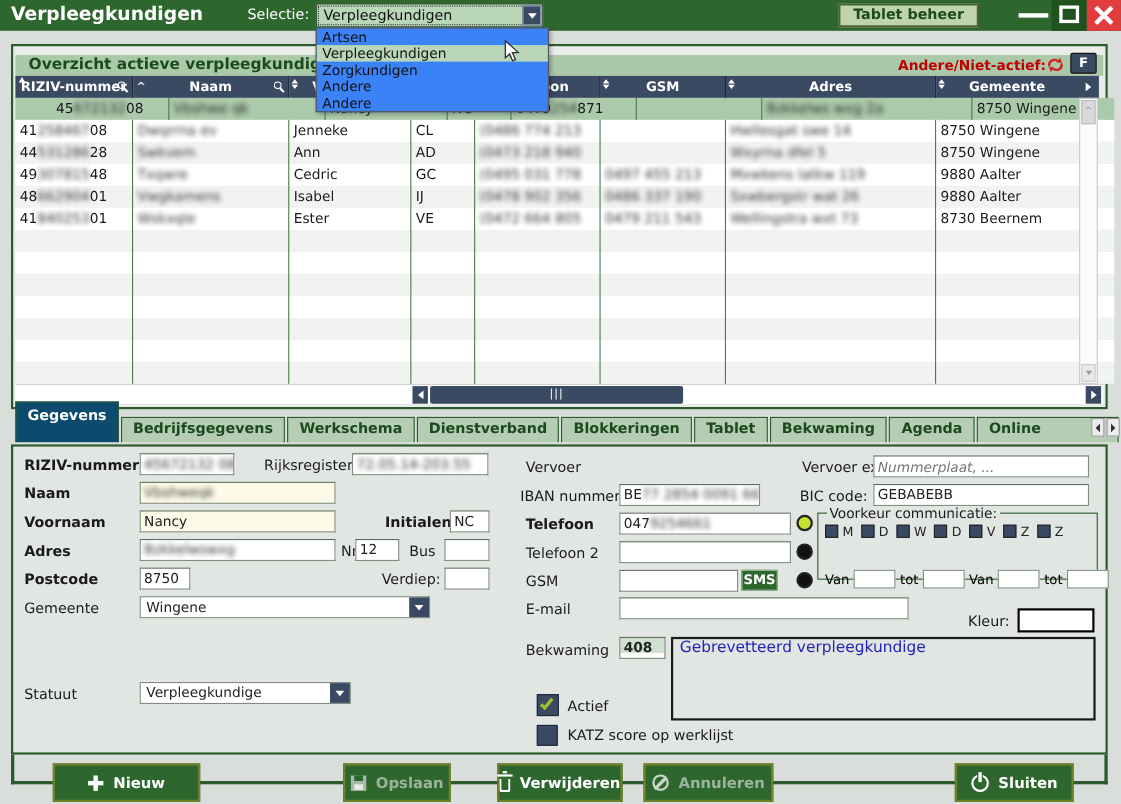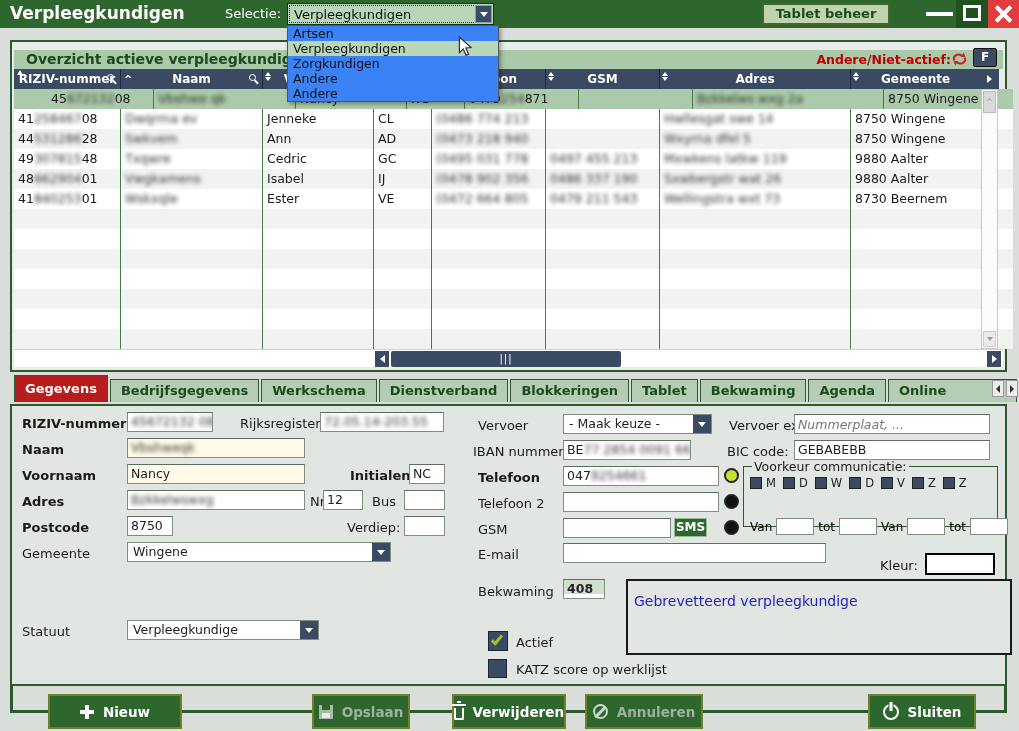--- a/index.html
+++ b/index.html
@@ -64,21 +64,21 @@
   .harrow { position:absolute; top:1px; width:14px; height:16px; background:#3a4a63; display:flex; align-items:center; justify-content:center; }
   .harrow .l { width:0;height:0;border-top:4px solid transparent;border-bottom:4px solid transparent;border-right:5px solid #fff; }
   .harrow .r { width:0;height:0;border-top:4px solid transparent;border-bottom:4px solid transparent;border-left:5px solid #fff; }
   .hthumb { position:absolute; left:377px; top:1px; width:230px; height:16px; background:#3a4a63; border-radius:2px;
             color:#fff; font-size:10px; text-align:center; line-height:15px; letter-spacing:1px; }
 
   
   .tabs { position:absolute; left:14px; top:374px; height:28px; display:flex; align-items:flex-end; }
   .tab { height:23px; background:#b4cdb4; border:1px solid #2c5a2c; border-bottom:none; color:#1c4a1c;
          font-weight:bold; font-size:13px; padding:0 10px; line-height:22px; margin-right:2px; }
-  .tab.active { height:27px; background:#b91c1c; color:#fff; line-height:26px; }
+  .tab.active { height:37px; background:#0c4a6e; color:#fff; line-height:26px; }
   .tab-arrows { position:absolute; left:992px; top:380px; display:flex; gap:2px; }
   .tab-arrows .bx { width:12px; height:17px; background:#ececec; border:1px solid #9a9a9a; display:flex; align-items:center; justify-content:center; }
   .tab-arrows .tl { width:0;height:0;border-top:4px solid transparent;border-bottom:4px solid transparent;border-right:4px solid #333; }
   .tab-arrows .tr2 { width:0;height:0;border-top:4px solid transparent;border-bottom:4px solid transparent;border-left:4px solid #333; }
 
   
   .form { position:absolute; left:10px; top:404px; width:997px; height:282px; border:2px solid #2c5a2c; background:#e2e6e2; }
   .lab { position:absolute; font-size:13px; color:#1a1a1a; white-space:nowrap; }
   .lab.b { font-weight:bold; }
   .inp { position:absolute; height:20px; background:#fff; border:1px solid #808e80; border-top-color:#5f6d5f;
@@ -94,21 +94,21 @@
             font-weight:bold; font-size:12px; text-align:center; line-height:17px; }
   fieldset.voorkeur { position:absolute; left:731px; top:53px; width:255px; height:68px; border:1px solid #2c5a2c; padding:0 6px; }
   fieldset.voorkeur legend { font-size:12.5px; color:#1a1a1a; padding:0 2px; margin-left:2px; }
   .days { display:flex; align-items:center; gap:4px; margin-top:2px; }
   .days .cb { width:12px; height:12px; background:#3a4a63; border:1px solid #222; }
   .days .dl { font-size:11.5px; color:#222; margin-right:3px; }
   .vantot { position:absolute; left:6px; top:44px; display:flex; align-items:center; gap:4px; font-size:12px; }
   .vt-inp { width:38px; height:17px; background:#fff; border:1px solid #808e80; }
   .bek-code { background:linear-gradient(#cfe0cf 78%, #ffffff 78%) !important; font-weight:bold; color:#222; }
   .bek-box { position:absolute; left:598px; top:173px; width:386px; height:76px; border:2px solid #1a1a1a; background:#e2e6e2;
-             color:#2323bb; font-size:14px; padding:12px 6px;margin-left:16px; }
+             color:#2323bb; font-size:14px; padding:0 6px; }
   .chk { position:absolute; width:20px; height:20px; background:#3a4a63; border:1px solid #1c2636; }
   .chk .mark { position:absolute; left:5px; top:1px; width:6px; height:12px; border-right:3px solid #a2c02e; border-bottom:3px solid #a2c02e; transform:rotate(40deg); }
   .kleur-inp { position:absolute; width:70px; height:22px; background:#fff; border:2px solid #000; }
 
   
   .bot-line { position:absolute; left:10px; top:710px; width:997px; height:3px; background:#2c5a2c; }
   .bot-stub { position:absolute; width:3px; height:27px; top:686px; background:#2c5a2c; }
   .gbtn { position:absolute; top:694px; height:35px; background:#2e672e; border:2px solid #70812a; color:#fff;
           font-weight:bold; font-size:13.5px; display:flex; align-items:center; justify-content:center; gap:9px; }
   .gbtn.dis { color:#9db39d; }
@@ -417,26 +417,20 @@
 
     <div class="lab" style="left:10px;top:218px">Statuut</div>
     <div class="fselect" style="left:115px;top:214px;width:192px">
       <span>Verpleegkundige</span>
       <span class="arr">
           <span class="tri-down"></span>
         </span>
     </div>
 
     <div class="lab" style="left:466px;top:12px">Vervoer</div>
-    <div class="fselect" style="left:551px;top:8px;width:149px">
-      <span>- Maak keuze -</span>
-      <span class="arr">
-          <span class="tri-down"></span>
-        </span>
-    </div>
     <div class="lab" style="left:717px;top:12px">Vervoer ext</div>
     <div class="inp" style="left:782px;top:8px;width:196px">
       <input type="text" placeholder="Nummerplaat, ..." style="">
     </div>
 
     <div class="lab" style="left:461px;top:38px">IBAN nummer:</div>
     <div class="inp" style="left:551px;top:34px;width:128px"><span>BE</span><span class="blur">77 2854 0091 6633</span></div>
     <div class="lab" style="left:715px;top:38px">BIC code:</div>
     <div class="inp" style="left:782px;top:34px;width:196px">GEBABEBB</div>
 

